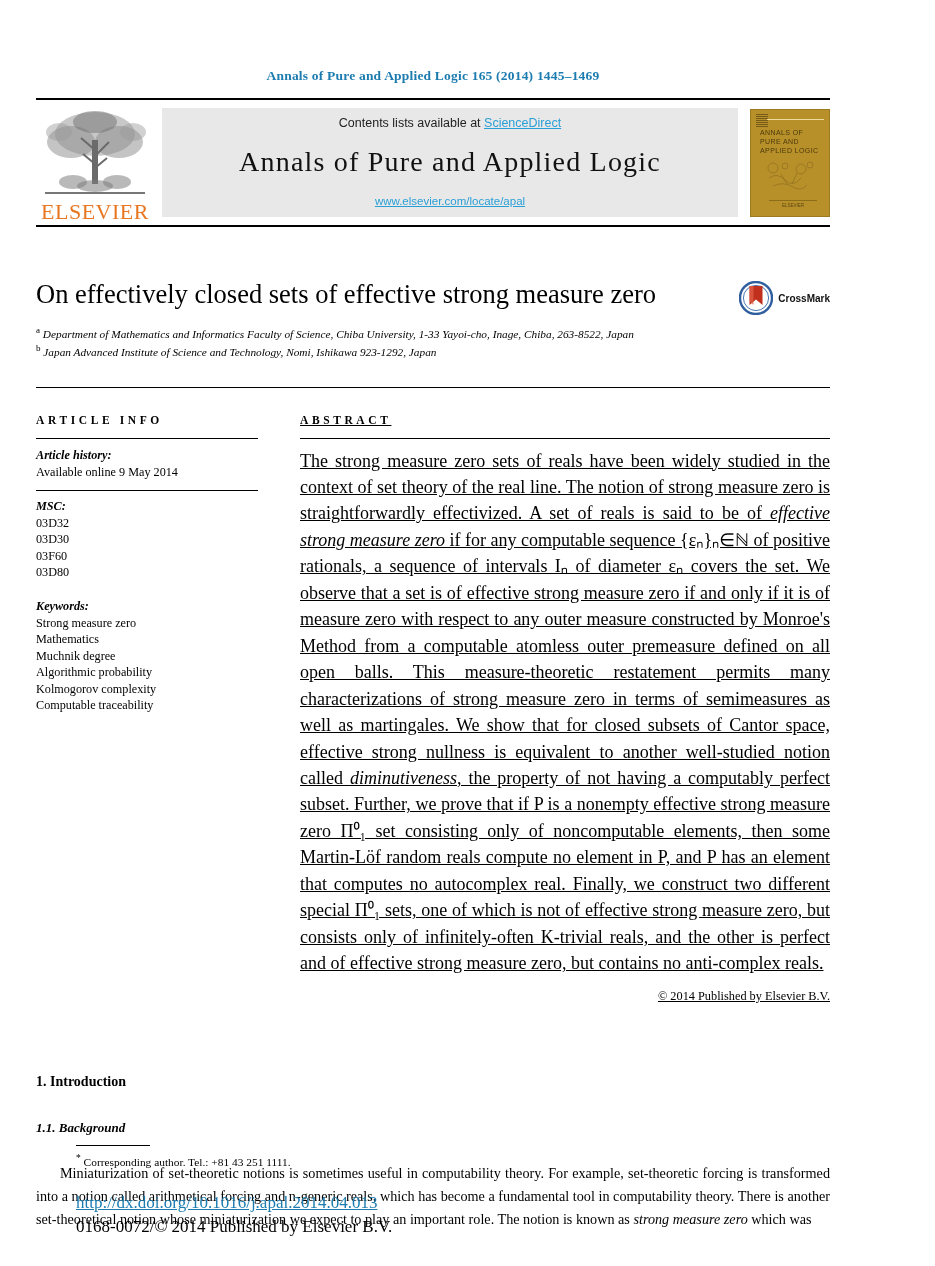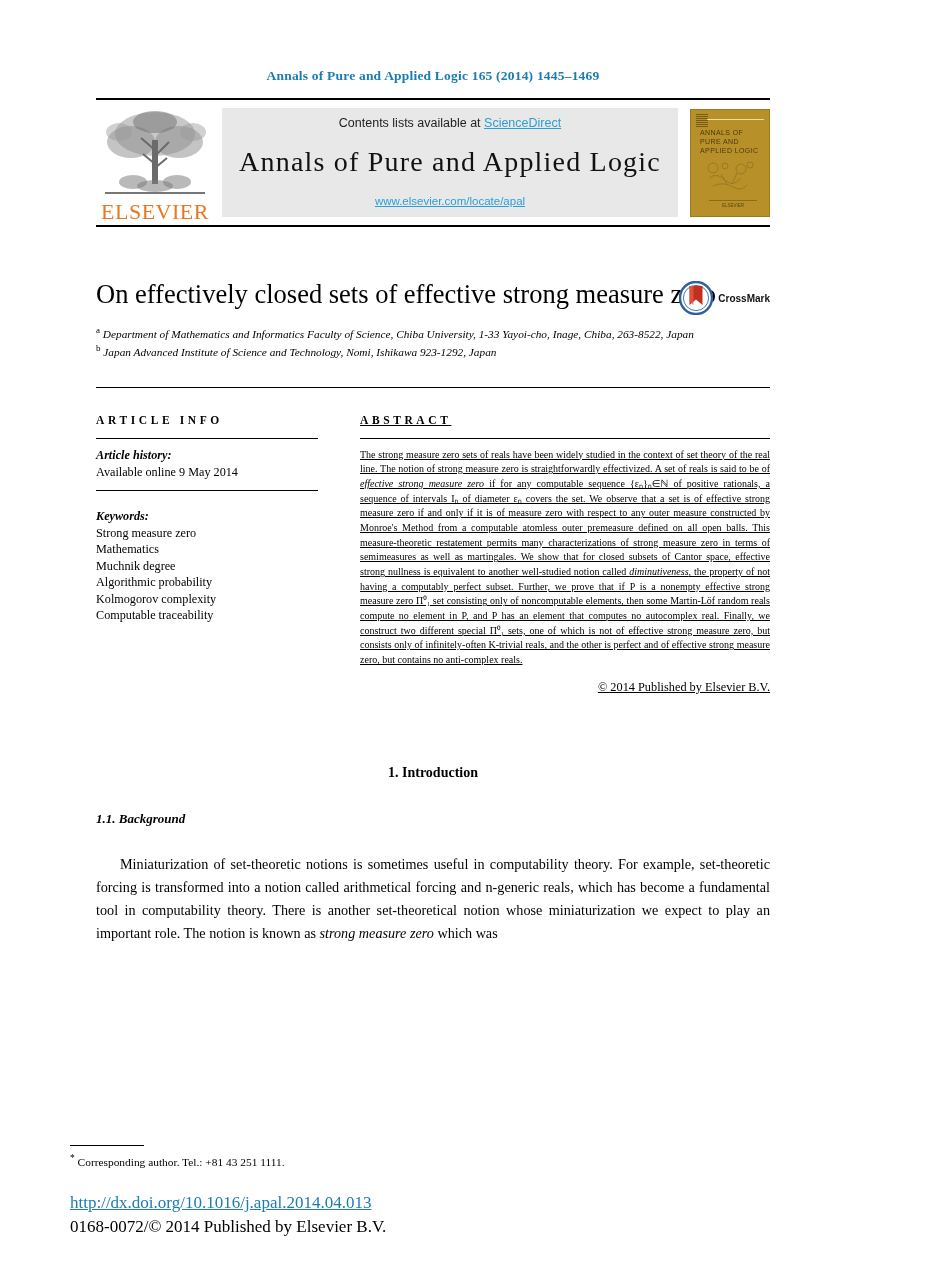--- a/index.html
+++ b/index.html
@@ -13,21 +13,21 @@
     font-family: "Liberation Serif", serif;
     color: #000000;
     position: relative;
     overflow: hidden;
   }
   .page {
     position: relative;
     width: 866px;
     height: 1266px;
     box-sizing: border-box;
-    padding: 0 96px;
+    padding: 0 36px;
   }
 
   
   .running-head {
     text-align: center;
     font-size: 13.5px;
     font-weight: bold;
     color: #1c7cb0;
     padding-top: 68px;
     letter-spacing: 0.2px;
@@ -191,59 +191,58 @@
     font-size: 12.2px;
     font-style: italic;
     font-weight: bold;
     margin: 0 0 1px 0;
   }
   .info-line { font-size: 12.2px; line-height: 1.35; }
   .info-group { margin-bottom: 2px; }
   .kw-block { margin-top: 18px; }
 
   .abstract-body {
-    font-size: 10px;
+    font-size: 18px;
     line-height: 1.47;
     text-align: justify;
     hyphens: none;
   }
   .abstract-body i { font-style: italic; }
   .copyright {
     text-align: right;
     font-size: 12.3px;
     margin-top: 12px;
   }
 
   
   .body-sect { margin-top: 70px; }
   .h1 {
     font-size: 14px;
     font-weight: bold;
     margin: 0 0 30px 0;
-    text-align: center;
   }
   .h2 {
     font-size: 13px;
     font-weight: bold;
     font-style: italic;
     margin: 0 0 26px 0;
   }
   .para {
     font-size: 14.2px;
     line-height: 1.62;
     text-align: justify;
     text-indent: 24px;
     margin: 0;
   }
   .para i { font-style: italic; }
 
   
   .footer {
     position: absolute;
-    left: 70px;
+    left: 76px;
     right: 70px;
     bottom: 26px;
   }
   .foot-rule {
     border: 0;
     border-top: 1.4px solid #000;
     width: 74px;
     margin: 0 0 5px 0;
   }
   .foot-line {
@@ -345,20 +344,27 @@
       <div class="sect-head">ARTICLE INFO</div>
       <hr class="rule-thick">
 
       <div class="info-group">
         <div class="info-label">Article history:</div>
         <div class="info-line">Available online 9 May 2014</div>
       </div>
 
       <hr class="rule-thin">
 
+      <div class="info-group">
+        <div class="info-label">MSC:</div>
+        <div class="info-line">03D32</div>
+        <div class="info-line">03D30</div>
+        <div class="info-line">03F60</div>
+        <div class="info-line">03D80</div>
+      </div>
 
       <div class="kw-block info-group">
         <div class="info-label">Keywords:</div>
         <div class="info-line">Strong measure zero</div>
         <div class="info-line">Mathematics</div>
         <div class="info-line">Muchnik degree</div>
         <div class="info-line">Algorithmic probability</div>
         <div class="info-line">Kolmogorov complexity</div>
         <div class="info-line">Computable traceability</div>
       </div>

